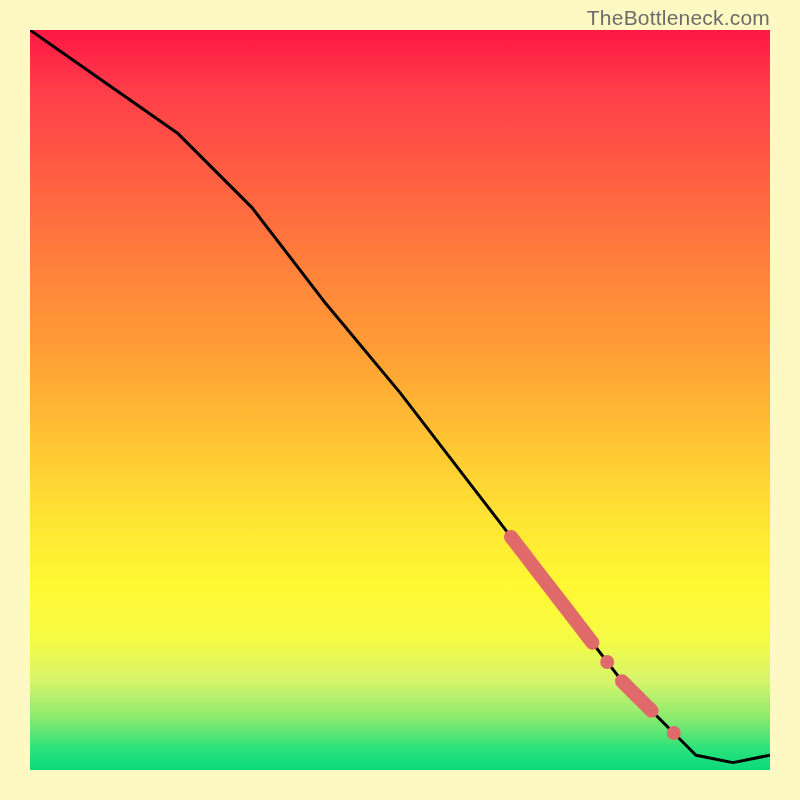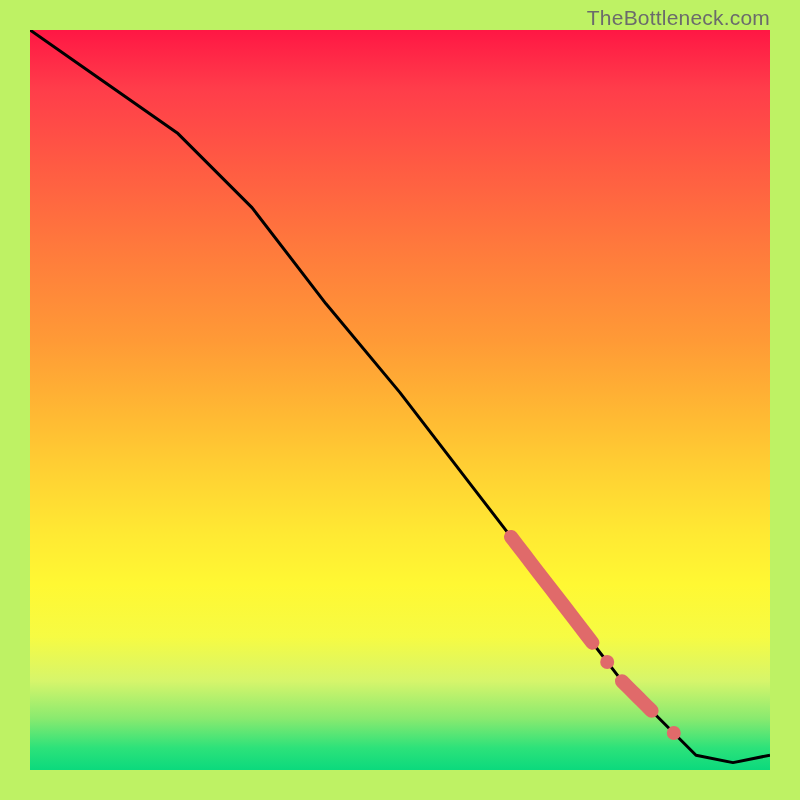--- a/index.html
+++ b/index.html
@@ -8,21 +8,21 @@
     width: 800px;
     height: 800px;
     overflow: hidden;
     background: #000;
     font-family: Arial, Helvetica, sans-serif;
   }
   .frame {
     position: relative;
     width: 800px;
     height: 800px;
-    background: #bef264;
+    background: #fef9c3;
   }
   .plot-area {
     position: absolute;
     left: 30px;
     top: 30px;
     width: 740px;
     height: 740px;
     
     background: linear-gradient(
       to bottom,

